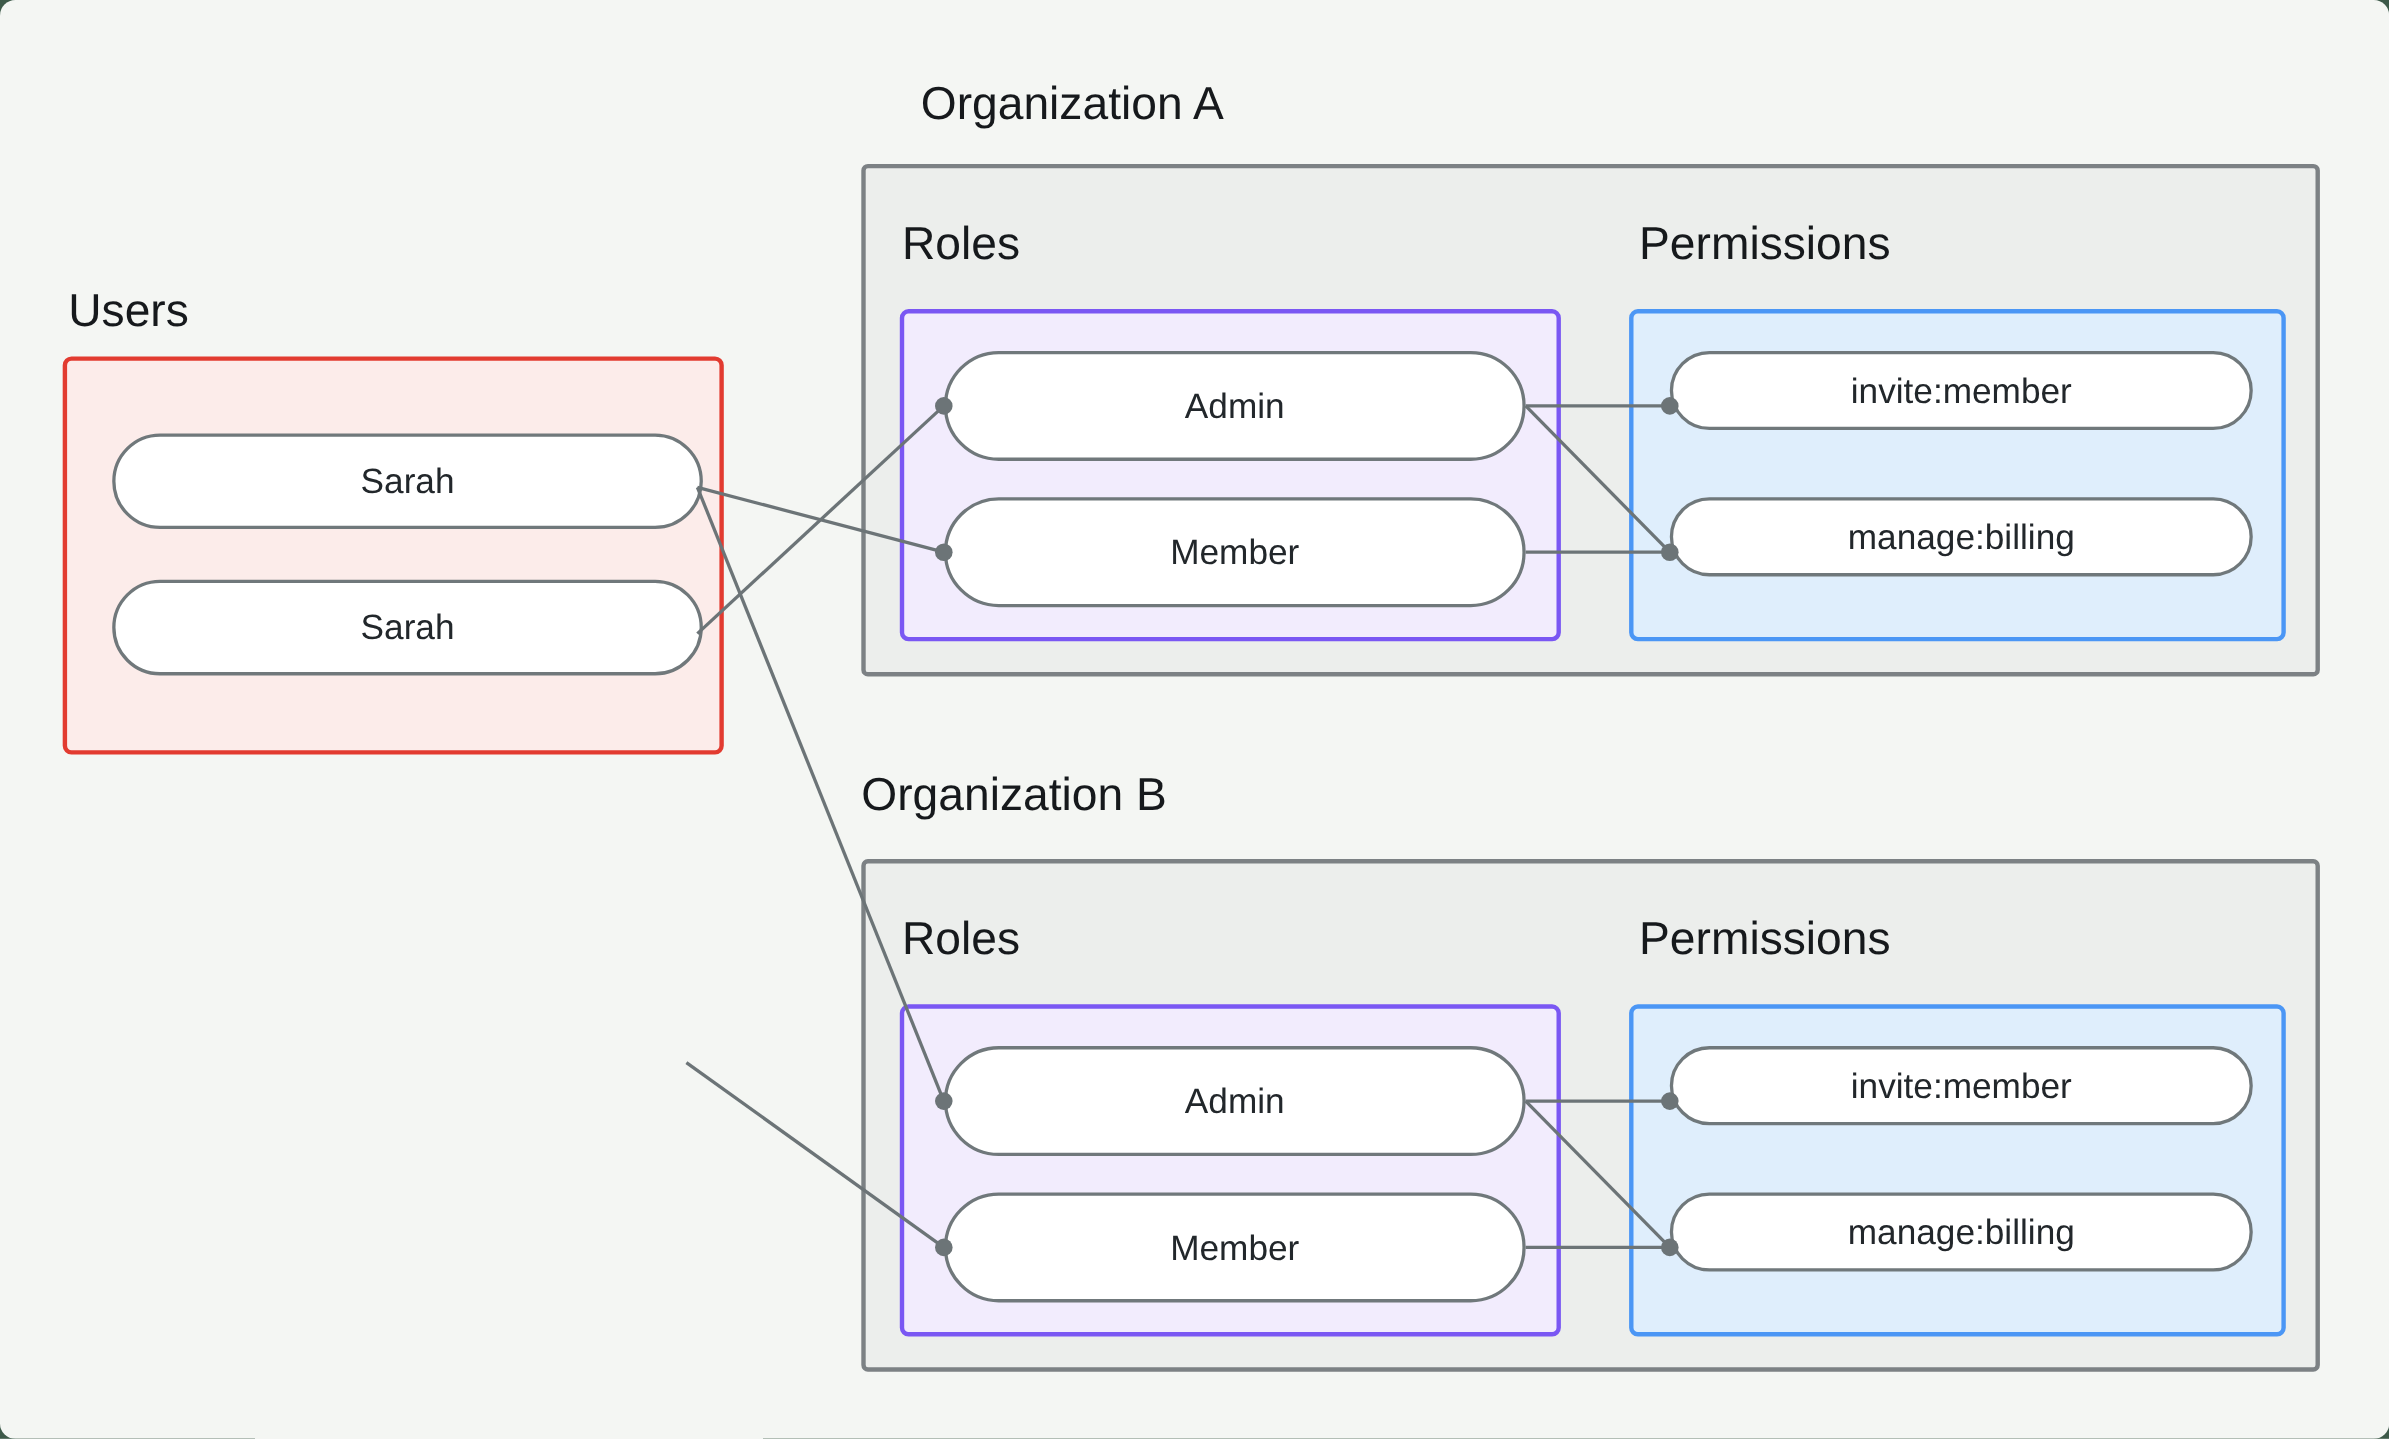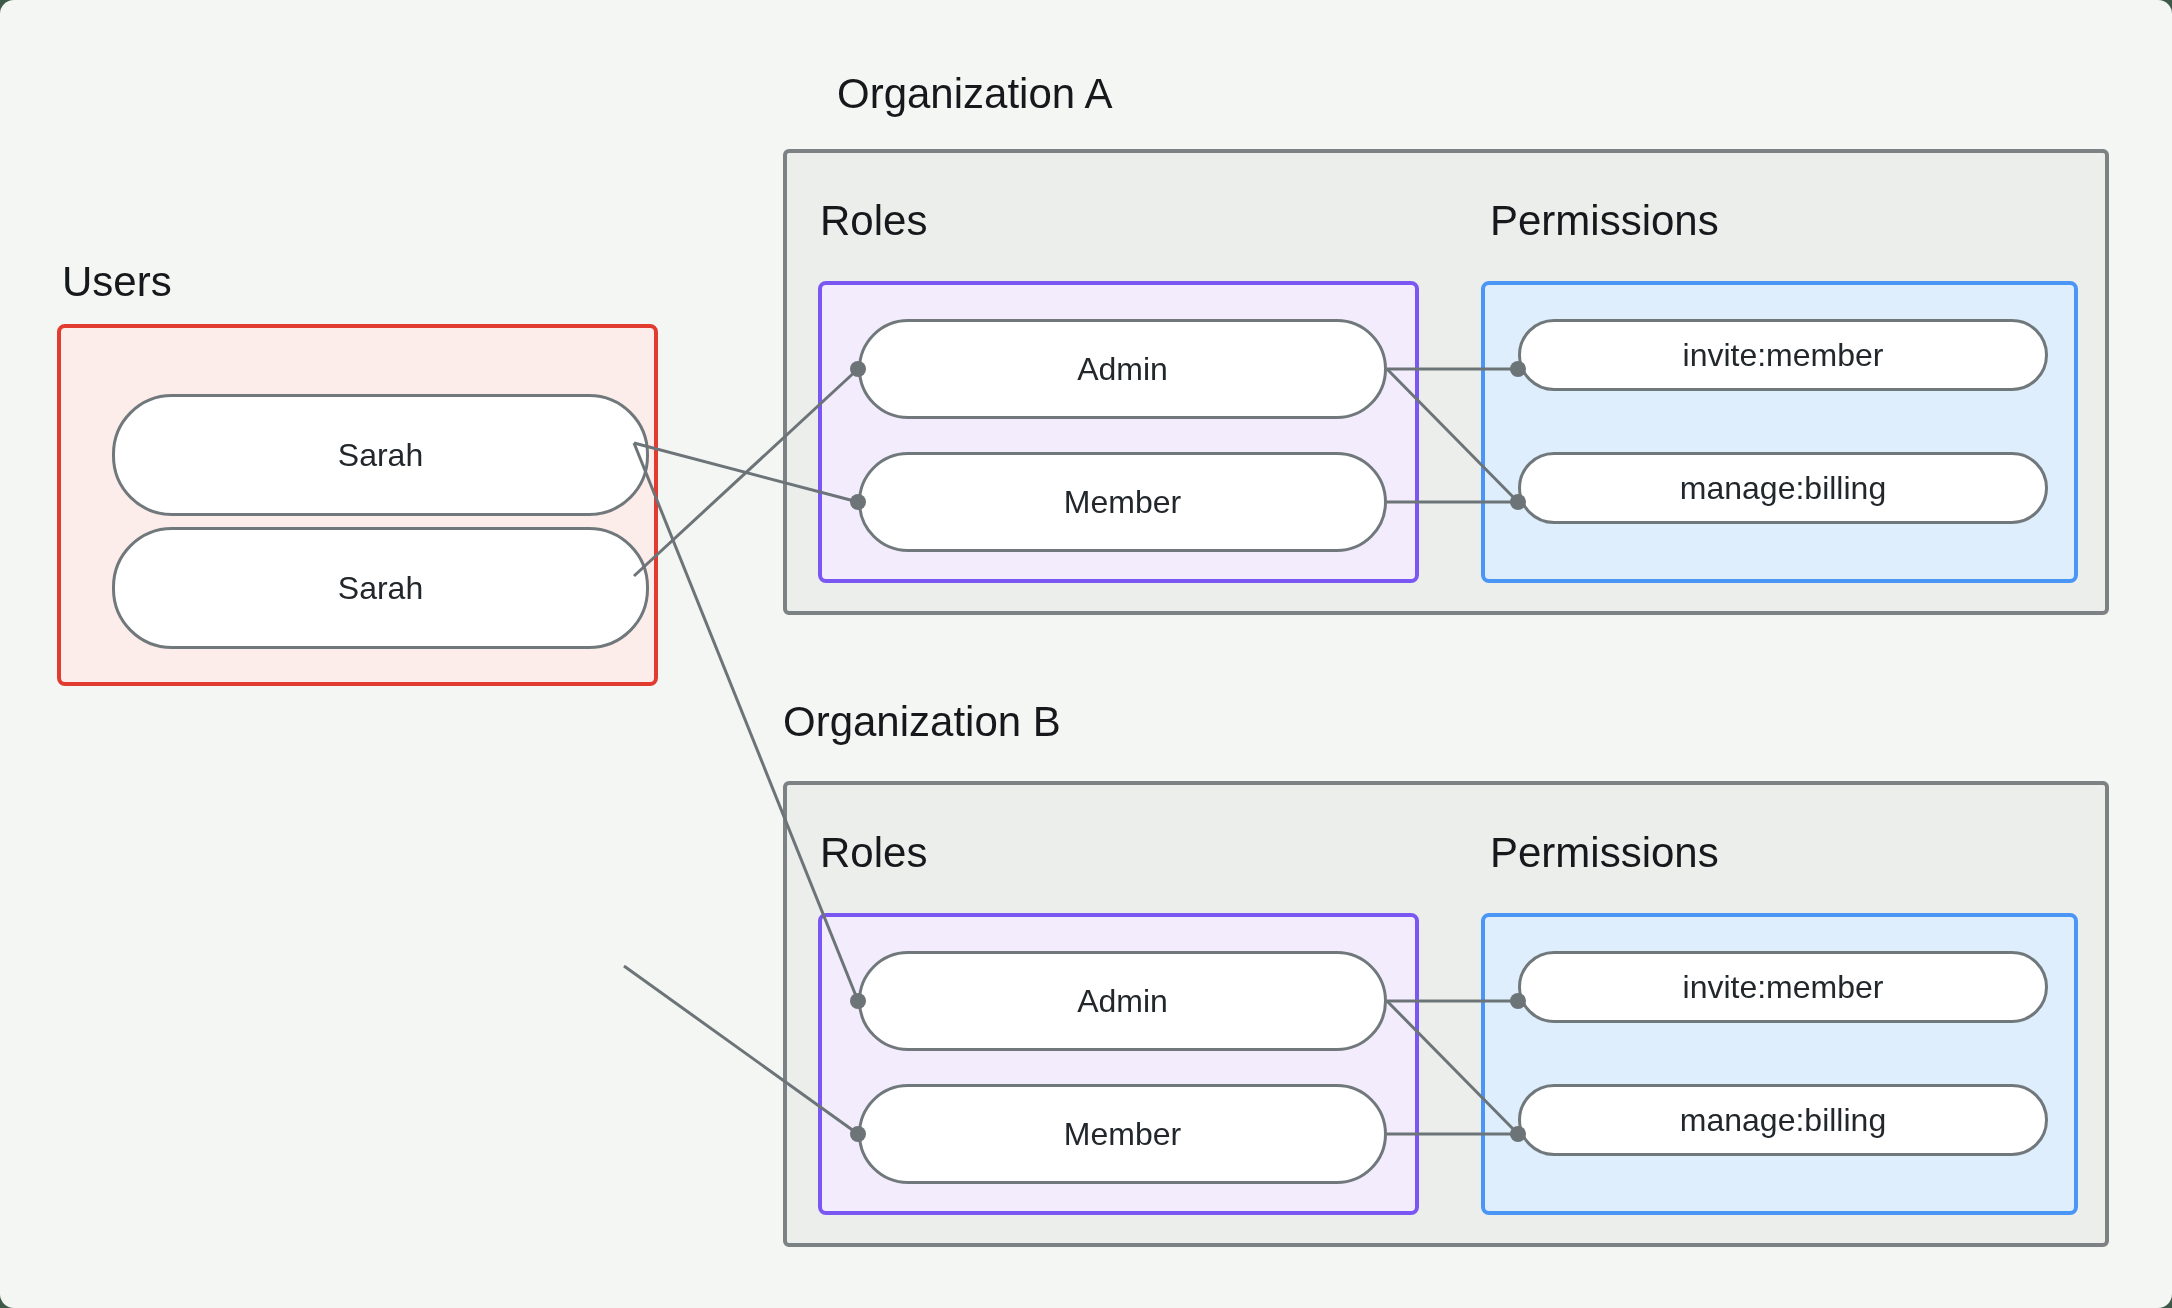--- a/index.html
+++ b/index.html
@@ -75,21 +75,21 @@
     background: #ffffff;
     border: 3px solid var(--pill-border, #70787b);
     border-radius: 60px;
     box-sizing: border-box;
     display: flex;
     align-items: center;
     justify-content: center;
     font-size: 32px;
     color: var(--text, #22272b);
   }
-  .users-box .pill { left: 51px; width: 537px; height: 122px; }
+  .users-box .pill { left: 41px; width: 537px; height: 87px; }
   .users-box .pill:nth-child(1) { top: 66px; }
   .users-box .pill:nth-child(2) { top: 199px; }
   .m2m-box .pill { left: 36px; width: 527px; height: 98px; top: 35px; }
   .roles-inner .pill { left: 36px; width: 529px; height: 100px; }
   .perms-inner .pill { left: 33px; width: 530px; height: 72px; }
   .inner-box .pill:nth-child(1) { top: 34px; }
   .inner-box .pill:nth-child(2) { top: 167px; }
   #wires {
     position: absolute;
     left: 0; top: 0;

